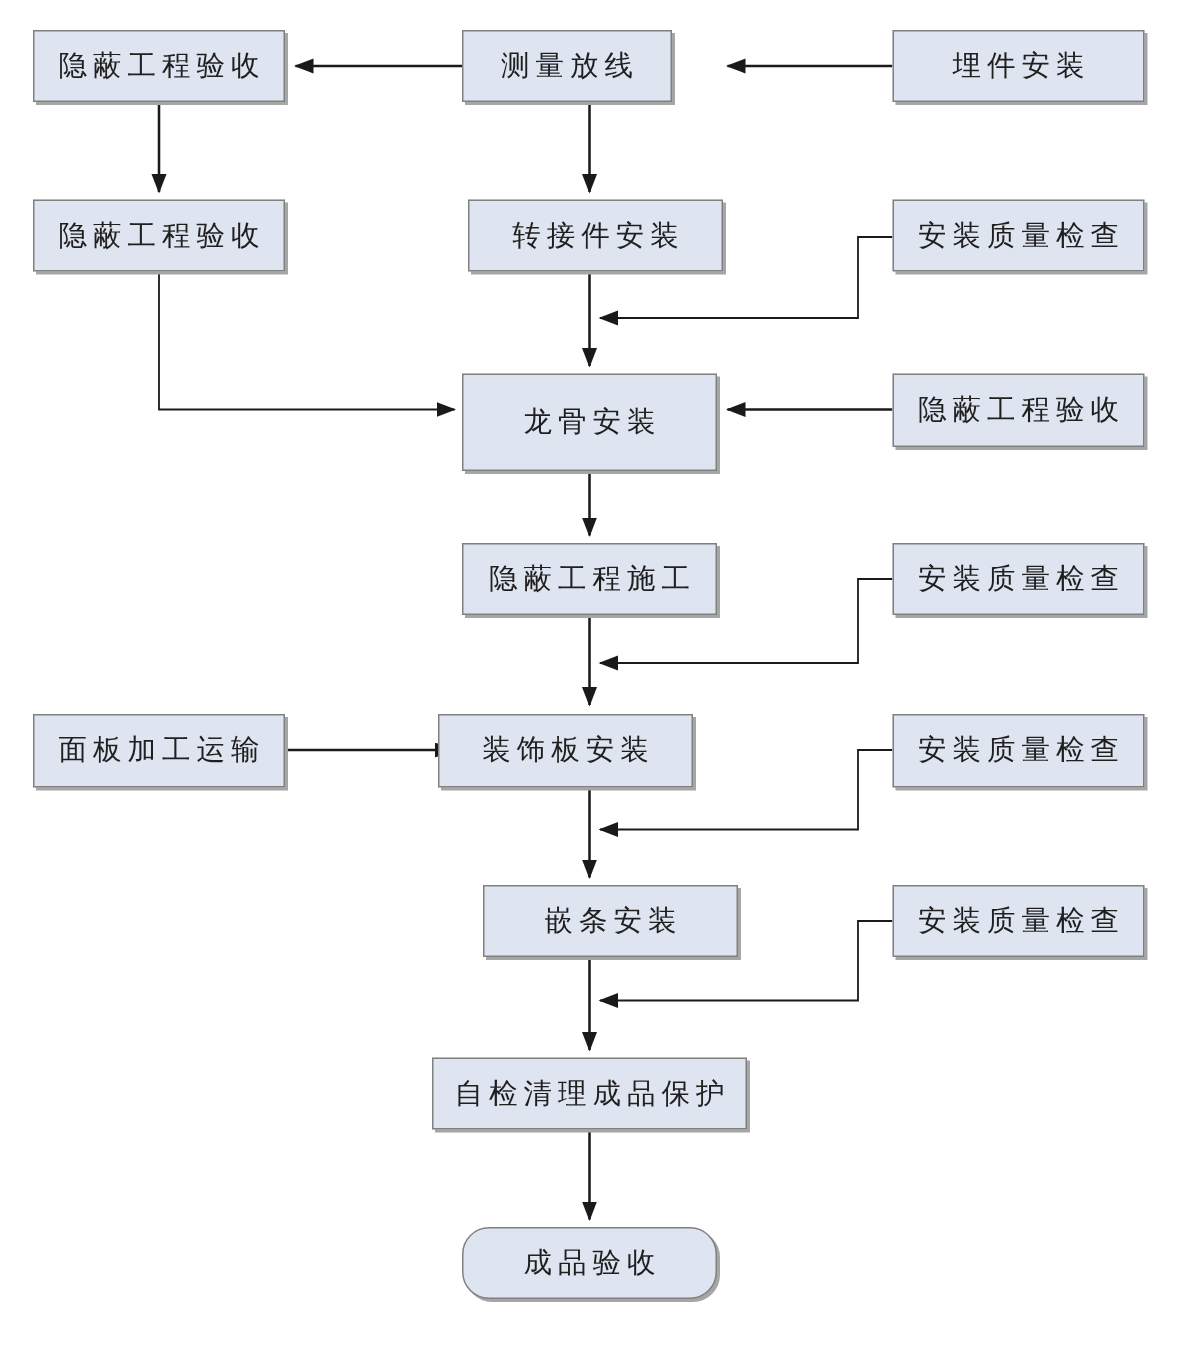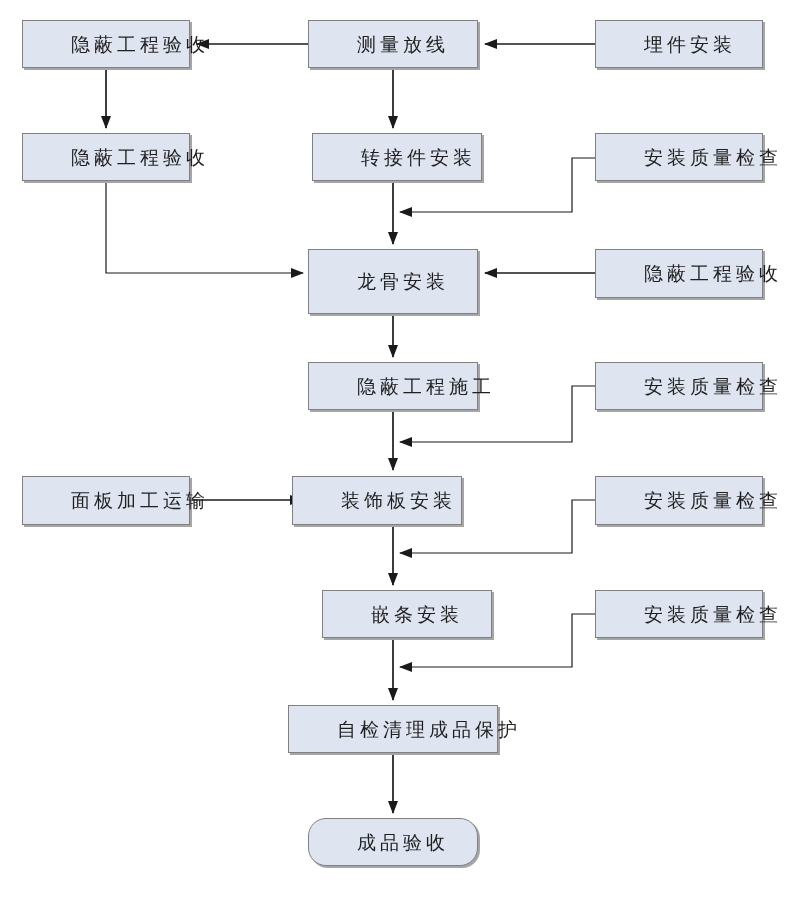--- a/index.html
+++ b/index.html
@@ -24,22 +24,21 @@
     display: block;
   }
   .node {
     position: absolute;
     box-sizing: border-box;
     background: var(--node-fill, #dee5f1);
     border: 1px solid var(--node-border, #808080);
     box-shadow: 2px 2px 0 var(--node-shadow, #a6a6a6);
     display: flex;
     align-items: center;
-    justify-content: flex-start;
-    padding-left: 48px;
+    justify-content: center;
   }
   .node-label {
     color: var(--text-color, #1f1f1f);
     font-size: 19px;
     letter-spacing: 4px;
     margin-right: -4px; 
     white-space: nowrap;
     line-height: 1;
   }
   .edge-line {
@@ -74,21 +73,21 @@
         <polyline points="595,500 572,500 572,553 400,553" class="edge-line" stroke-width="1.2" marker-end="url(#arrowhead)"></polyline>
         <polyline points="393,638 393,700" class="edge-line" stroke-width="1.7" marker-end="url(#arrowhead)"></polyline>
         <polyline points="595,614 572,614 572,667 400,667" class="edge-line" stroke-width="1.2" marker-end="url(#arrowhead)"></polyline>
         <polyline points="393,753 393,813" class="edge-line" stroke-width="1.7" marker-end="url(#arrowhead)"></polyline>
       </g>
   </svg>
   <div id="node-layer">
       <div class="node" style="left: 22px; top: 20px; width: 168px; height: 48px;">
         <span class="node-label">隐蔽工程验收</span>
       </div>
-      <div class="node" style="left: 308px; top: 20px; width: 170px; height: 48px;">
+      <div class="node" style="left: 308px; top: 20px; width: 140px; height: 48px;">
         <span class="node-label">测量放线</span>
       </div>
       <div class="node" style="left: 595px; top: 20px; width: 168px; height: 48px;">
         <span class="node-label">埋件安装</span>
       </div>
       <div class="node" style="left: 22px; top: 133px; width: 168px; height: 48px;">
         <span class="node-label">隐蔽工程验收</span>
       </div>
       <div class="node" style="left: 312px; top: 133px; width: 170px; height: 48px;">
         <span class="node-label">转接件安装</span>

